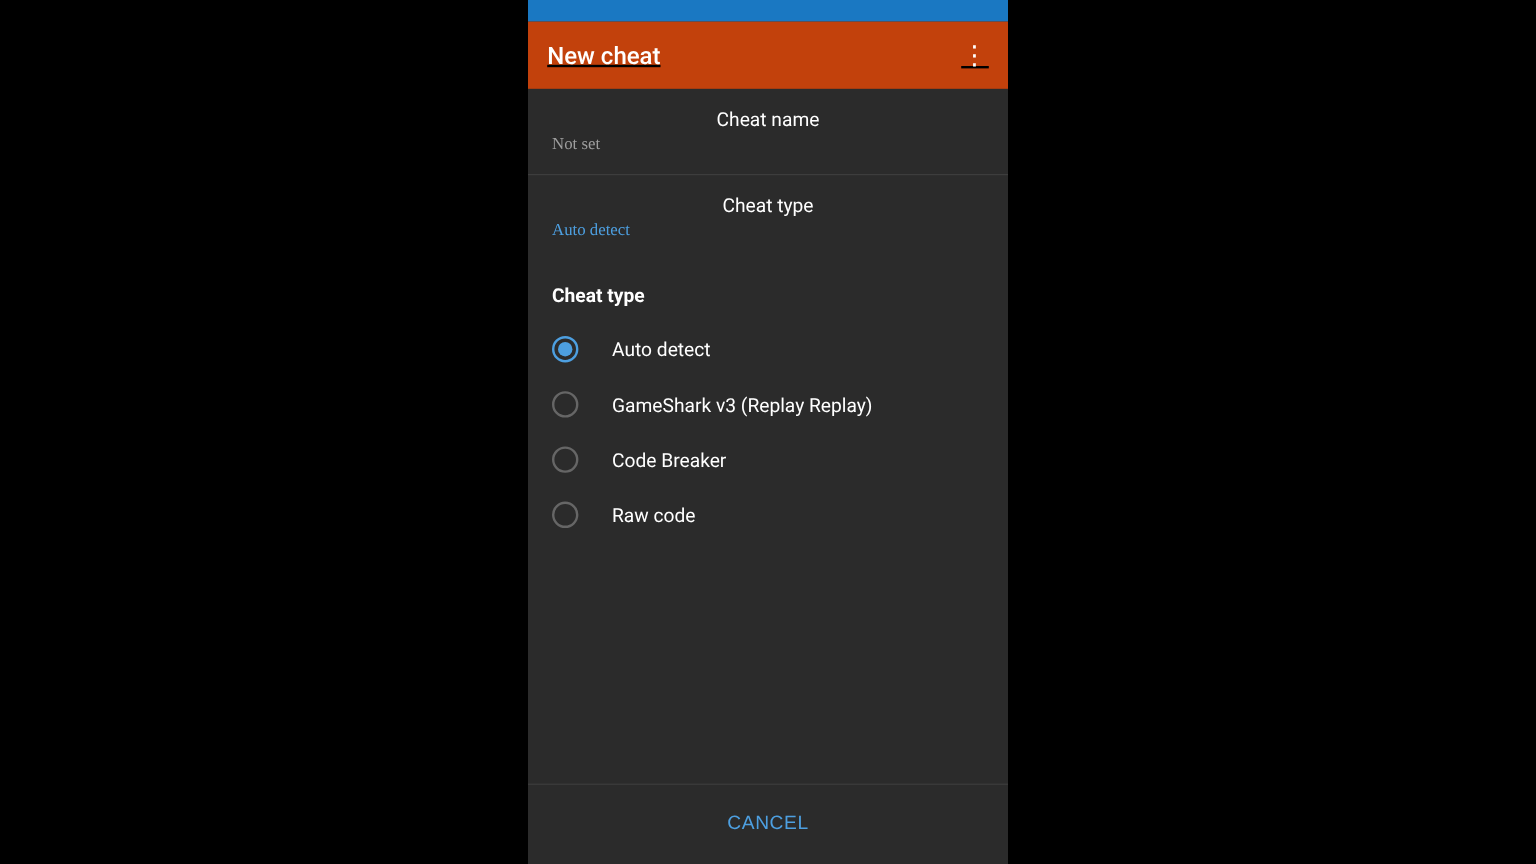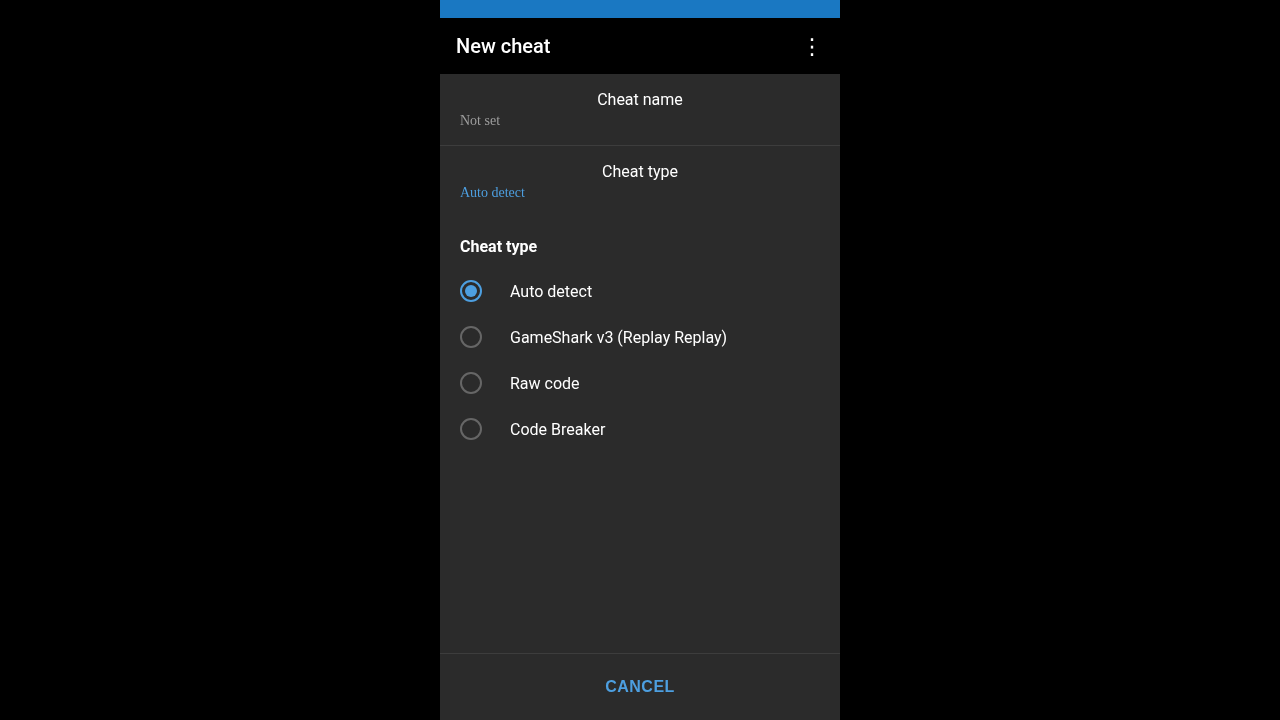--- a/index.html
+++ b/index.html
@@ -30,21 +30,21 @@
 
     .status-bar {
       width: 100%;
       height: 18px;
       background-color: #1a78c2;
     }
 
     .app-bar {
       width: 100%;
       height: 56px;
-      background-color: #000000;
+      background-color: #c2410c;
       display: flex;
       align-items: center;
       justify-content: space-between;
       padding: 0 16px;
       text-decoration: underline;
     }
 
     .app-bar-title {
       color: #ffffff;
       font-size: 20px;
@@ -144,21 +144,21 @@
       padding: 16px;
       display: flex;
       align-items: center;
       justify-content: center;
       border-top: 1px solid #3d3d3d;
     }
 
     .cancel-button {
       color: #4d9fe0;
       font-size: 16px;
-      font-weight: 700;
+      font-weight: 400;
       background: none;
       border: none;
       cursor: pointer;
       padding: 8px 24px;
       text-transform: uppercase;
       letter-spacing: 0.5px;
     }
 
     .left-black {
       width: 440px;
@@ -210,26 +210,26 @@
     </div>
 
 
     <div class="radio-item">
       <div class="radio-circle"></div>
       <span class="radio-label">GameShark v3 (Replay Replay)</span>
     </div>
 
     <div class="radio-item">
       <div class="radio-circle"></div>
+      <span class="radio-label">Code Breaker</span>
+    </div>
+
+    <div class="radio-item">
+      <div class="radio-circle"></div>
       <span class="radio-label">Raw code</span>
-    </div>
-
-    <div class="radio-item">
-      <div class="radio-circle"></div>
-      <span class="radio-label">Code Breaker</span>
     </div>
 
   </div>
 
   <div class="footer">
     <button class="cancel-button">Cancel</button>
   </div>
 </div>
 
 <div class="right-black"></div>

